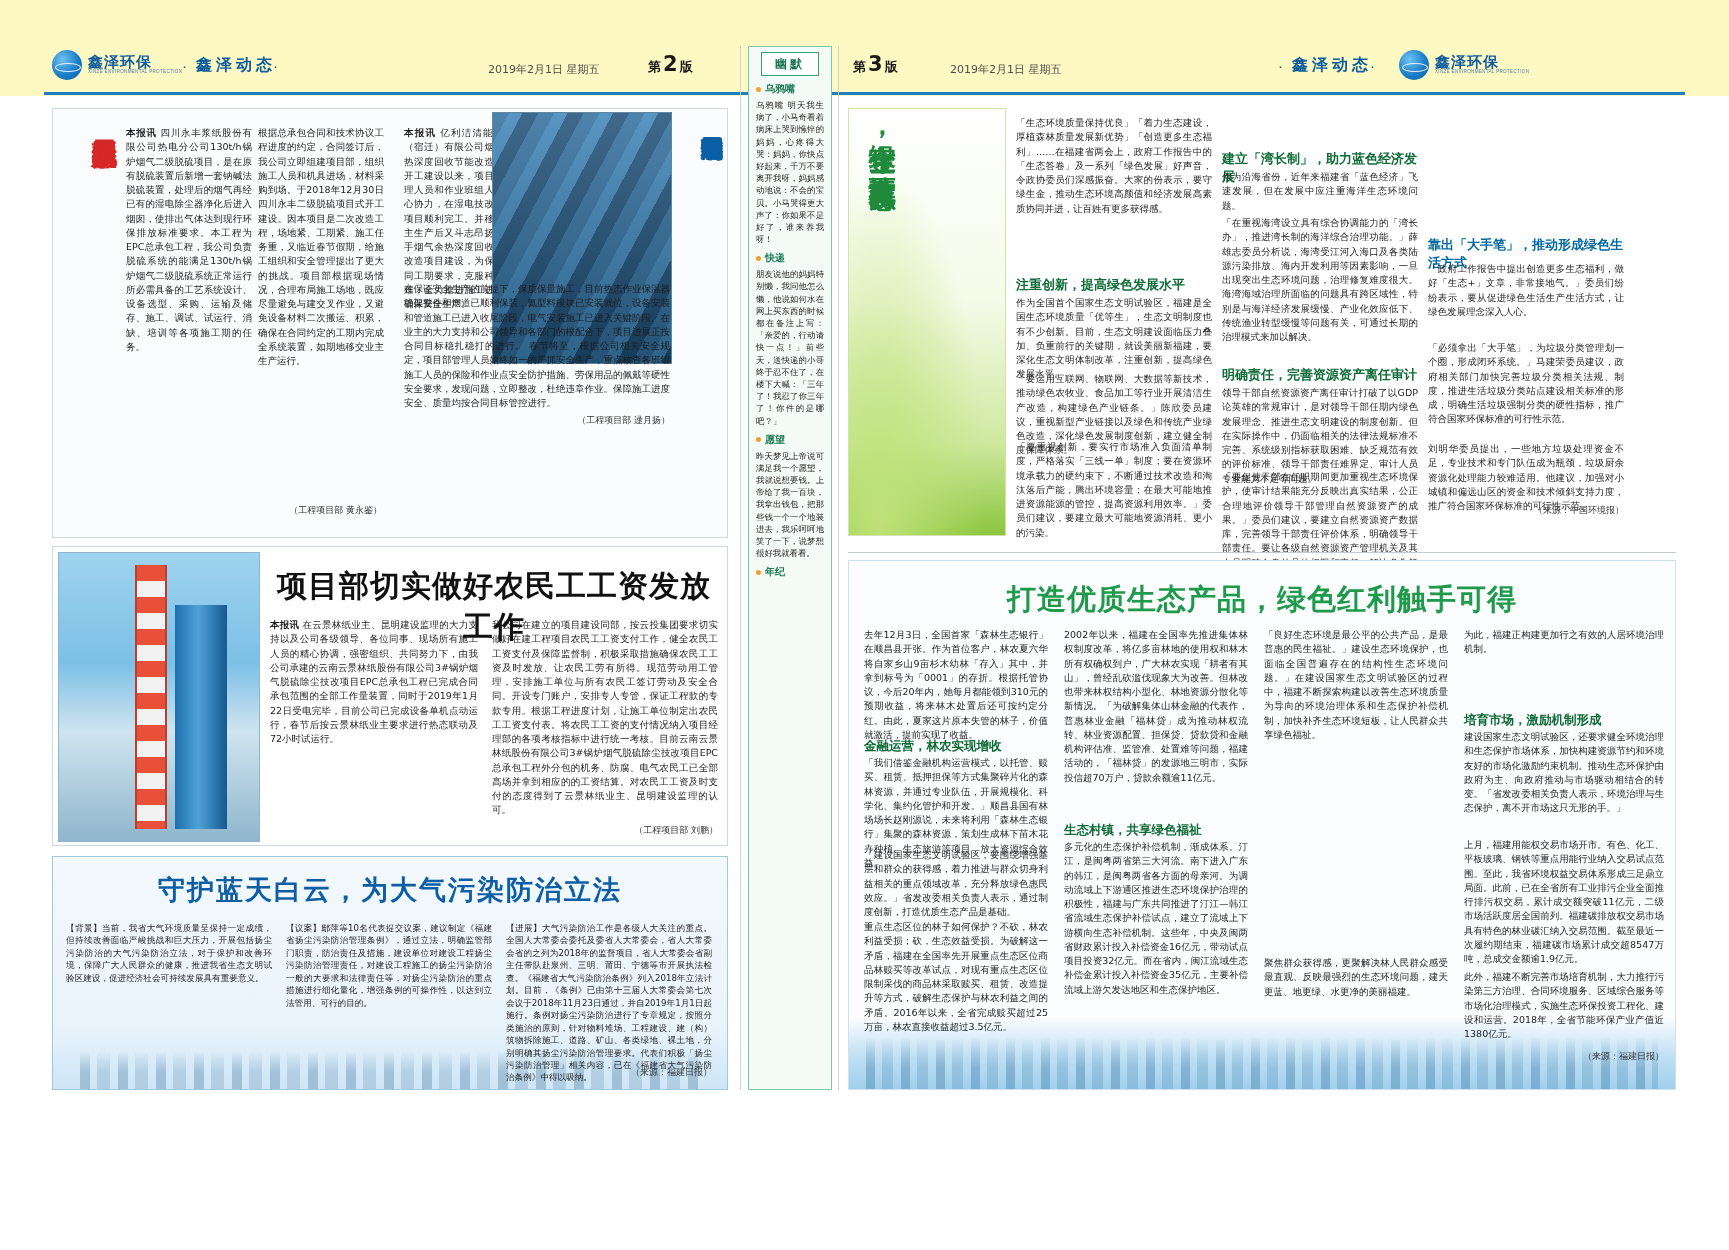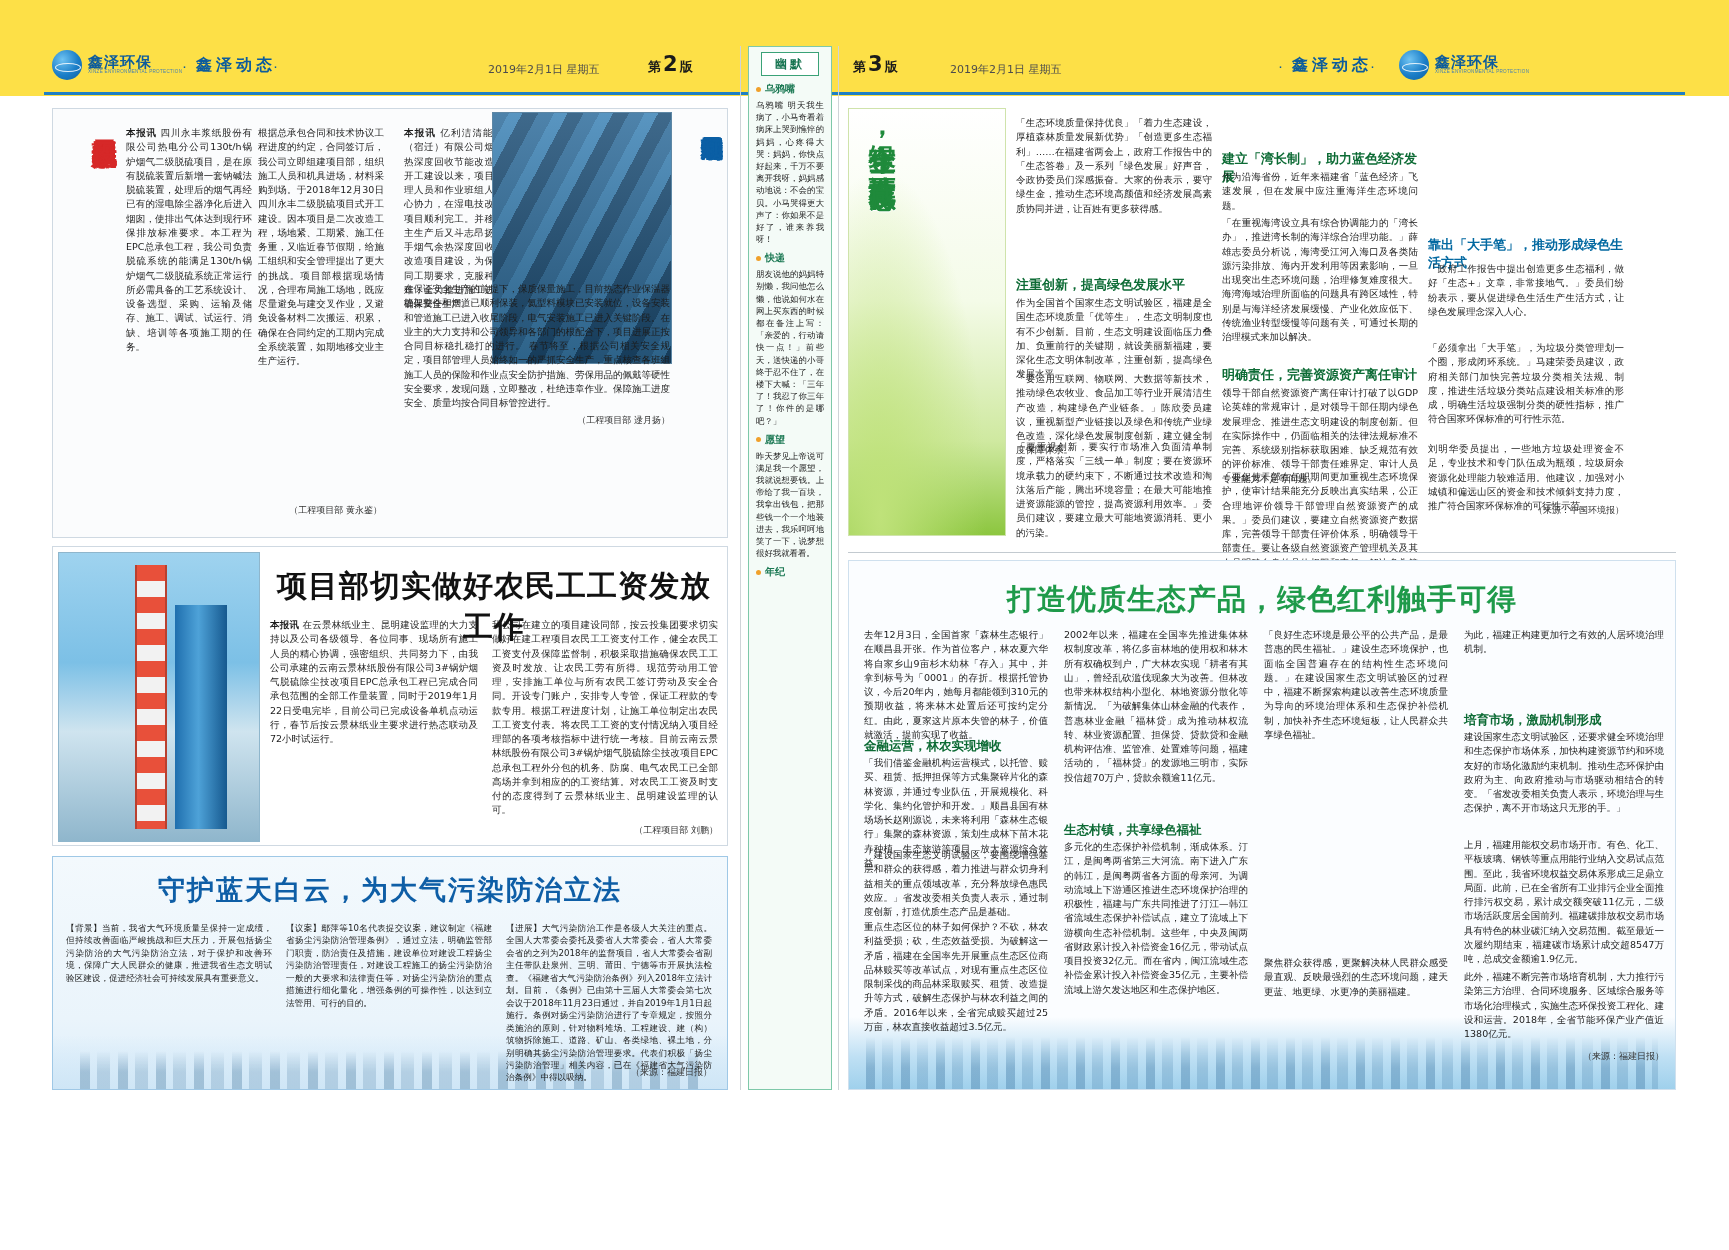--- a/index.html
+++ b/index.html
@@ -7,21 +7,21 @@
   #page{
     position:relative;width:1729px;height:1250px;background:#ffffff;overflow:hidden;
   }
   .vtext{writing-mode:vertical-rl;text-orientation:upright;}
   .body-cn{
     font-family:"DejaVu Sans","Liberation Sans",sans-serif;
     font-size:9.5px;line-height:1.5;color:#1c1c1c;text-align:justify;
   }
   .tiny{font-size:8.6px;line-height:1.45;}
   
-  .masthead{position:absolute;top:0;left:0;width:1729px;height:96px;background:#fde047;}
+  .masthead{position:absolute;top:0;left:0;width:1729px;height:96px;background:#fef9c3;}
   .mh-rule{position:absolute;left:44px;right:44px;top:92px;height:3px;background:#1f7fc4;}
   .logo-wrap{position:absolute;display:flex;align-items:center;gap:6px;}
   .globe{
     width:30px;height:30px;border-radius:50%;
     background:radial-gradient(circle at 35% 32%,#6fc3f2 0%,#1b7ec8 55%,#0c5e9e 100%);
     position:relative;flex:none;
   }
   .globe:after{
     content:"";position:absolute;left:3px;top:13px;width:24px;height:7px;
     border:1.5px solid #ffffff;border-radius:50%;opacity:.85;

